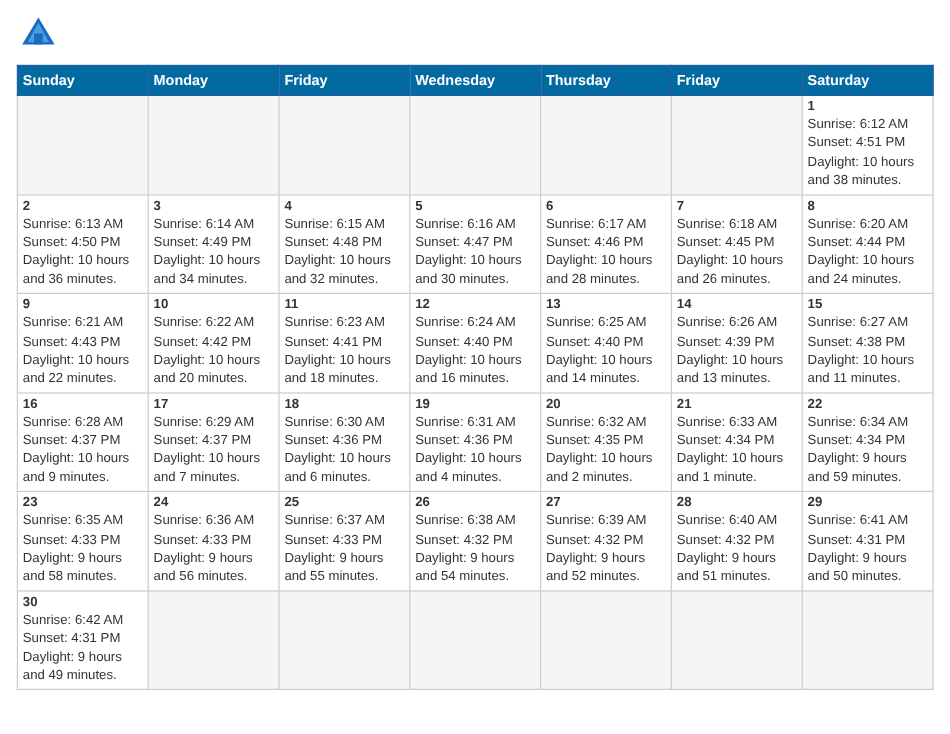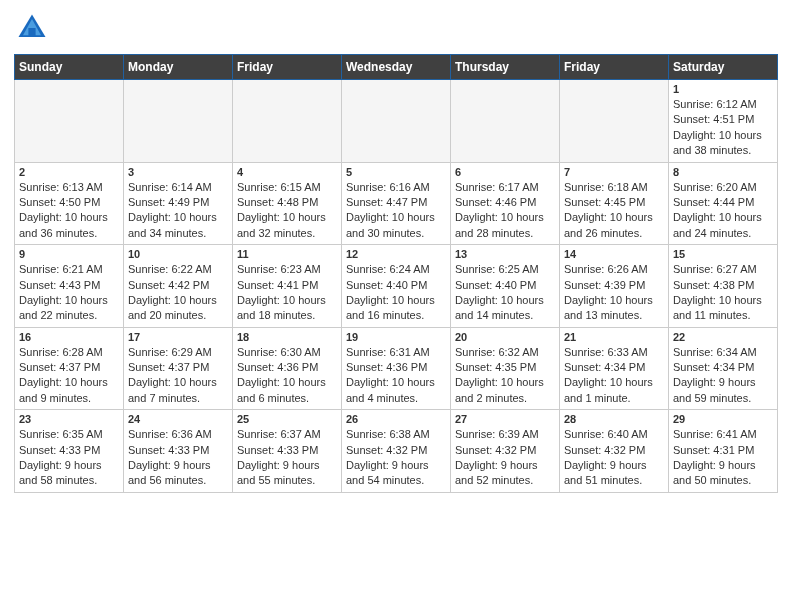--- a/index.html
+++ b/index.html
@@ -51,21 +51,21 @@
     .subtitle {
       font-size: 13px;
       color: #555;
     }
     .calendar {
       width: 100%;
       border-collapse: collapse;
       border: 1px solid #ccc;
     }
     .calendar th {
-      background: #404040;
+      background: #0369a1;
       color: #fff;
       font-size: 12px;
       font-weight: bold;
       padding: 5px 4px;
       text-align: left;
       border: 1px solid #2060a0;
     }
     .calendar td {
       vertical-align: top;
       border: 1px solid #ccc;
@@ -340,15 +340,30 @@
 and 51 minutes.</div>
           </td>
           <td>
             <div class="day-number">29</div>
             <div class="day-info" style="white-space: pre-line;">Sunrise: 6:41 AM
 Sunset: 4:31 PM
 Daylight: 9 hours
 and 50 minutes.</div>
           </td>
         </tr>
+        <tr class="last-row">
+          <td>
+            <div class="day-number">30</div>
+            <div class="day-info" style="white-space: pre-line;">Sunrise: 6:42 AM
+Sunset: 4:31 PM
+Daylight: 9 hours
+and 49 minutes.</div>
+          </td>
+          <td class="empty"></td>
+          <td class="empty"></td>
+          <td class="empty"></td>
+          <td class="empty"></td>
+          <td class="empty"></td>
+          <td class="empty"></td>
+        </tr>
       </tbody>
   </table>
 </div>
 
 </body></html>

